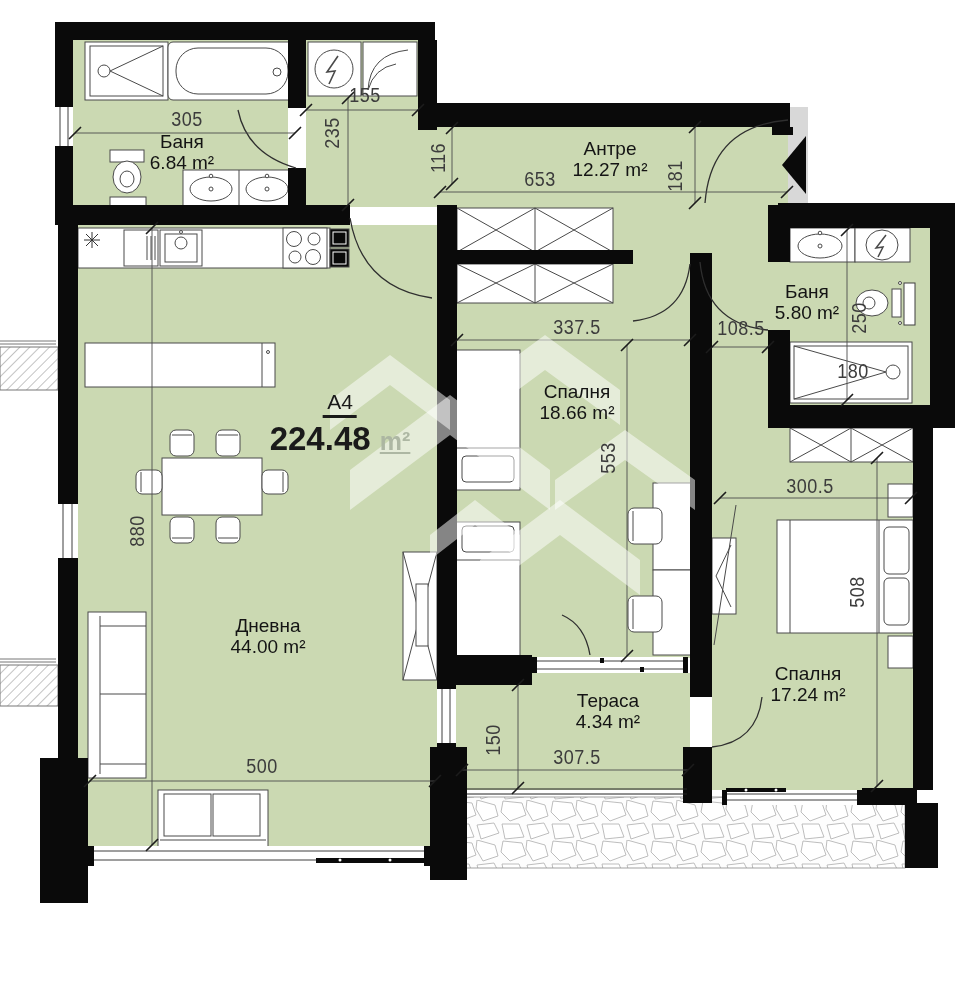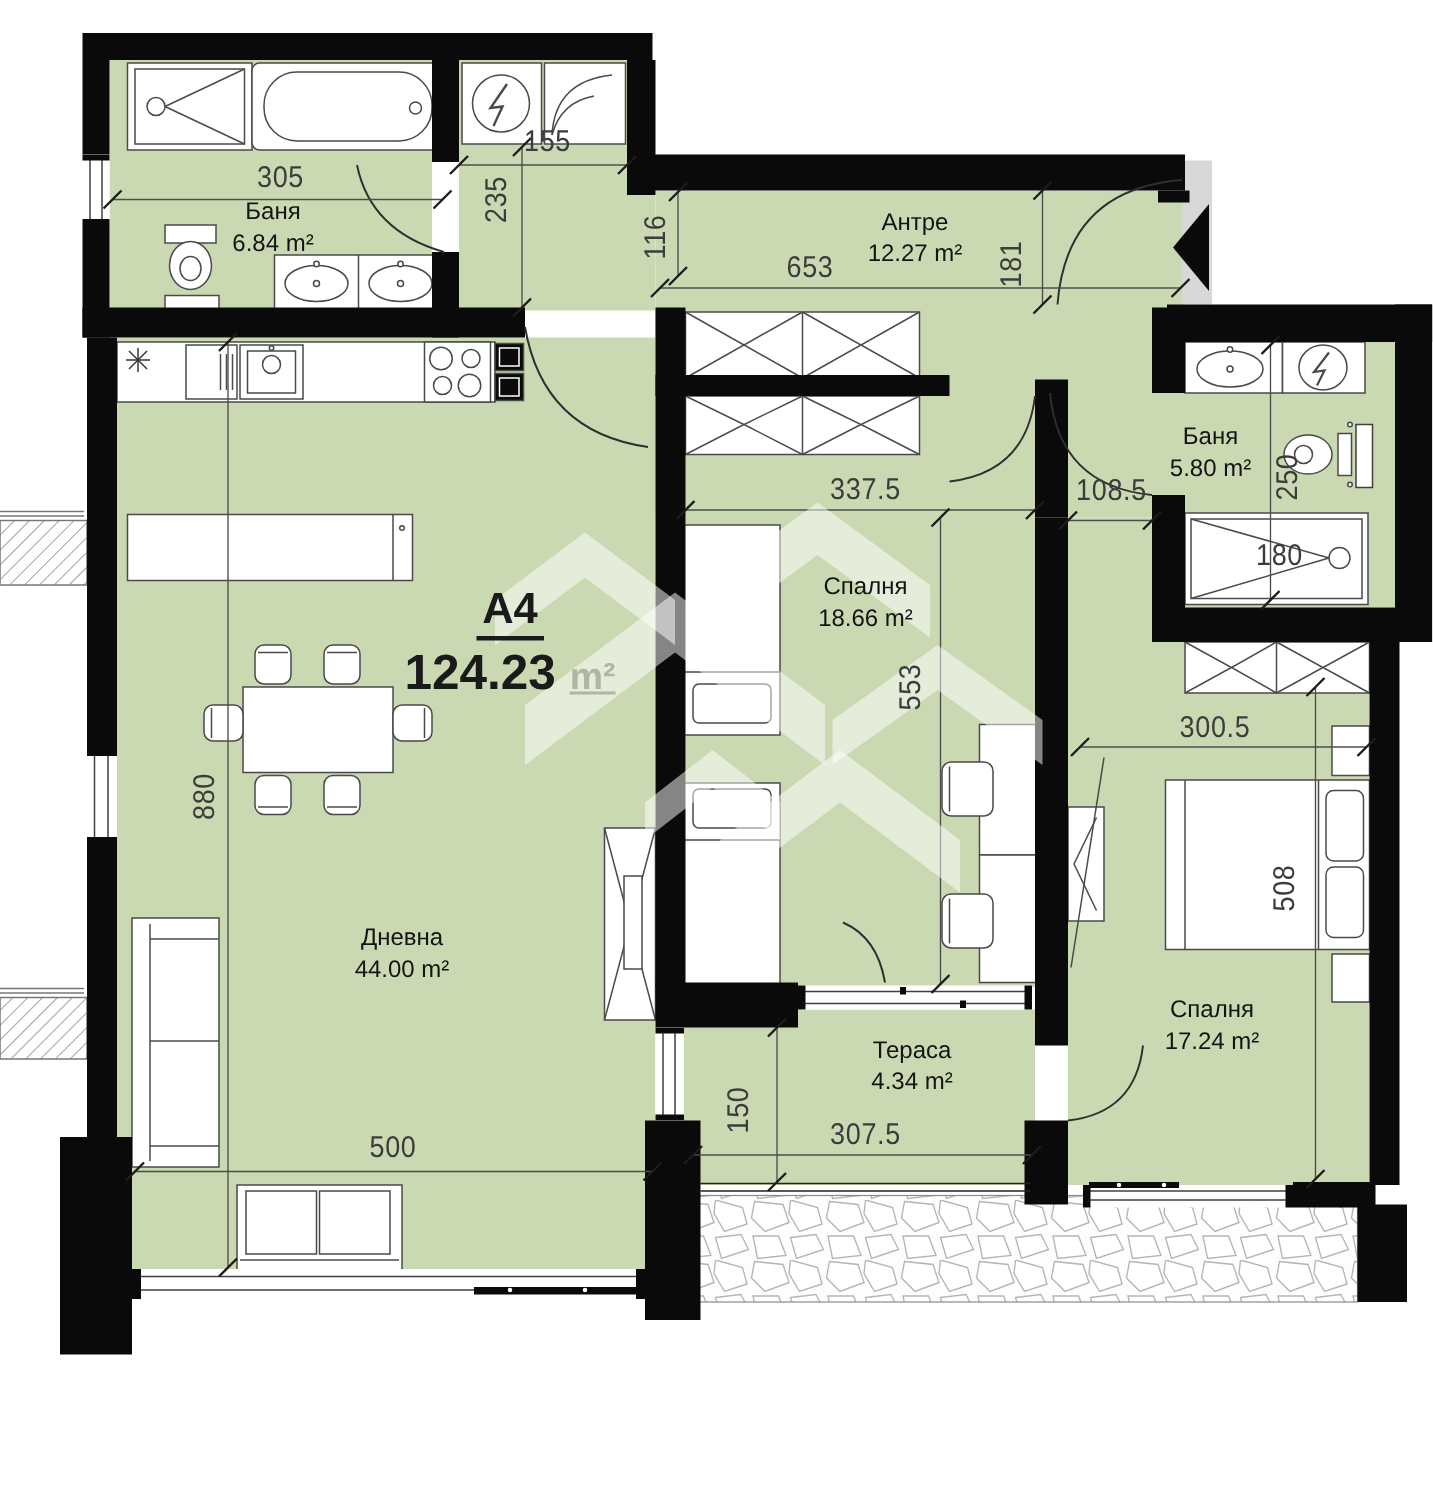--- a/index.html
+++ b/index.html
@@ -1,27 +1,27 @@
 <!DOCTYPE html>
 <html><head>
 <meta charset="utf-8">
 <style>
   html,body{margin:0;padding:0;background:#fff;}
   .plan{position:relative;width:955px;height:1000px;background:#fff;overflow:hidden;
         font-family:"Liberation Sans",sans-serif;}
   .plan svg{position:absolute;left:0;top:0;}
   .lbl{position:absolute;transform:translate(-50%,-50%);text-align:center;
-       color:#141414;font-size:16px;line-height:21px;white-space:nowrap;z-index:5;}
+       color:#141414;font-size:19px;line-height:21px;white-space:nowrap;z-index:5;}
   .dim{position:absolute;transform:translate(-50%,-50%) scaleX(.9);color:#3c3c3c;
        font-size:20px;white-space:nowrap;z-index:4;letter-spacing:.5px;}
   .dimv{position:absolute;transform:translate(-50%,-50%) rotate(-90deg) scaleX(.9);
        color:#3c3c3c;font-size:20px;white-space:nowrap;z-index:4;letter-spacing:.5px;}
   .title{position:absolute;left:340px;top:390px;transform:translateX(-50%);
        text-align:center;z-index:5;color:#1a1a1a;}
-  .title .a4{font-size:29px;font-weight:bold;border-bottom:3px solid #1a1a1a;
+  .title .a4{font-size:21px;font-weight:normal;border-bottom:3px solid #1a1a1a;
        padding:0 4px 1px 4px;display:inline-block;}
   .title .num{font-size:33px;font-weight:bold;margin-top:2px;}
   .title .num .wm-m2{font-size:25px;font-weight:bold;color:rgba(170,180,160,.95);text-decoration:underline;}
   .wm-text{position:absolute;color:rgba(255,255,255,.62);font-size:64px;
        letter-spacing:4px;z-index:6;line-height:64px;}
 </style>
 </head>
 <body>
 
 <div class="plan">
@@ -367,21 +367,21 @@
     <path d="M350,470 L450,395 L550,470 L550,510 L450,435 L350,510 Z"></path>
     <path d="M470,390 L545,335 L620,390 L620,425 L545,370 L470,425 Z"></path>
     <path d="M480,560 L560,500 L640,560 L640,595 L560,535 L480,595 Z"></path>
     <path d="M555,480 L625,430 L695,480 L695,510 L625,460 L555,510 Z"></path>
     <path d="M430,535 L475,500 L520,535 L520,560 L475,525 L430,560 Z"></path>
   </g>
 </svg>
 
   <div class="title">
     <span class="a4">А4</span>
-    <div class="num"><span>124.23</span>
+    <div class="num"><span>224.48</span>
       <span class="wm-m2">m²</span></div>
   </div>
 
   <div class="lbl" style="left:182px;top:152px">
     <div>Баня</div>
       <div>6.84 m²</div>
   </div>
   <div class="lbl" style="left:610px;top:159px">
     <div>Антре</div>
       <div>12.27 m²</div>

